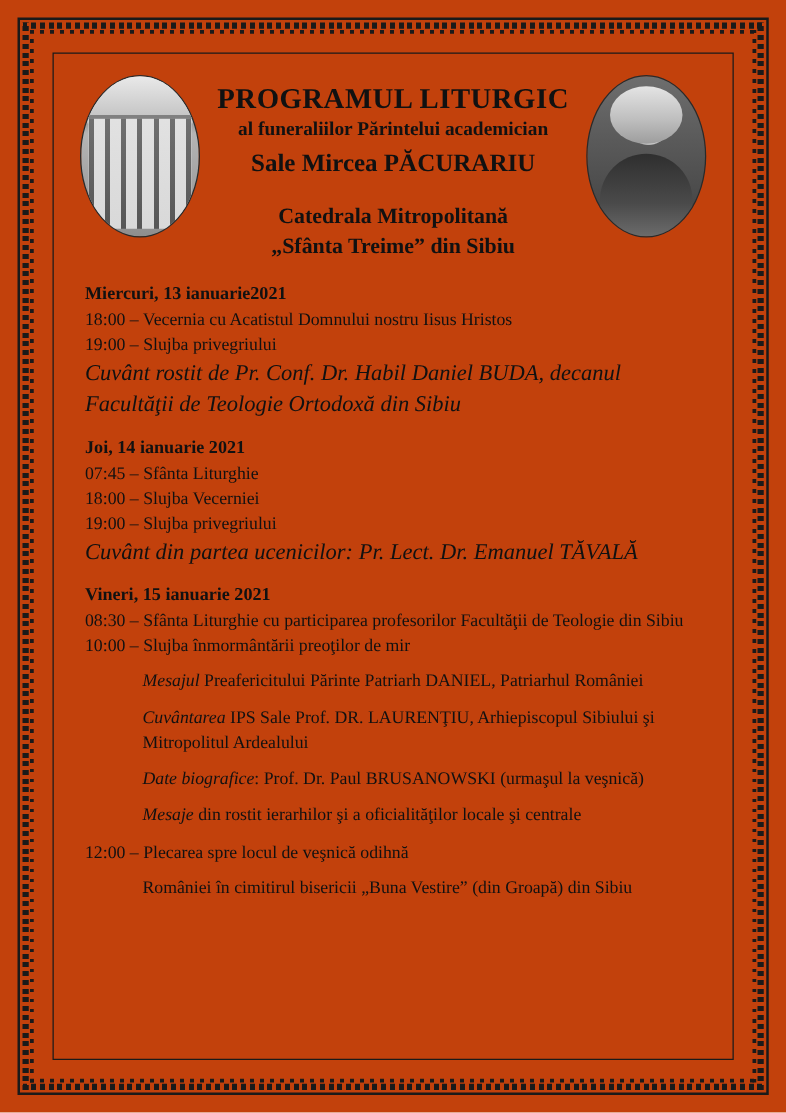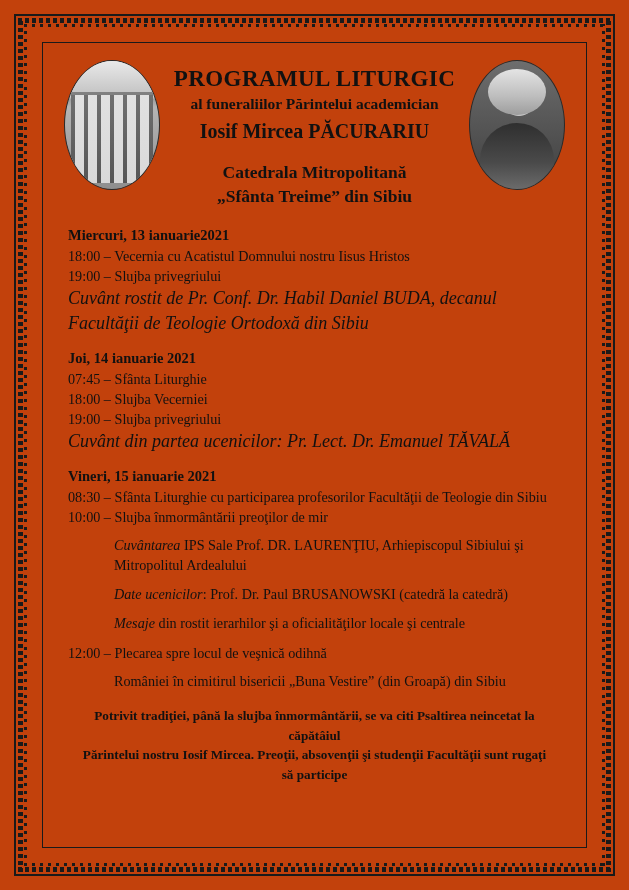--- a/index.html
+++ b/index.html
@@ -233,21 +233,21 @@
   <div class="border-inner"></div>
 
   <div class="content">
 
     <div class="header">
       <div class="photo-oval left"></div>
 
       <div class="title-block">
         <div class="t1">PROGRAMUL LITURGIC</div>
         <div class="t2">al funeraliilor Părintelui academician</div>
-        <div class="t3">Iosif Mircea PĂCURARIU</div>
+        <div class="t3">Sale Mircea PĂCURARIU</div>
         <div class="t4">Catedrala Mitropolitană</div>
         <div class="t5">„Sfânta Treime” din Sibiu</div>
       </div>
 
       <div class="photo-oval right"></div>
     </div>
 
     <div class="program">
 
       <div class="day">
@@ -263,35 +263,31 @@
         <div class="line">18:00 – Slujba Vecerniei</div>
         <div class="line">19:00 – Slujba privegriului</div>
         <div class="line italic">Cuvânt din partea ucenicilor: Pr. Lect. Dr. Emanuel TĂVALĂ</div>
       </div>
 
       <div class="day">
         <div class="day-title">Vineri, 15 ianuarie 2021</div>
         <div class="line">08:30 – Sfânta Liturghie cu participarea profesorilor Facultăţii de Teologie din Sibiu</div>
         <div class="line">10:00 – Slujba înmormântării preoţilor de mir</div>
 
+        <div class="line indent"><span>Mesajul</span><span class="roman"> Preafericitului Părinte Patriarh DANIEL, Patriarhul României</span></div>
 
         <div class="line indent"><span>Cuvântarea</span><span class="roman"> IPS Sale Prof. DR. LAURENŢIU, Arhiepiscopul Sibiului şi Mitropolitul Ardealului</span></div>
 
-        <div class="line indent"><span>Date ucenicilor</span><span class="roman">: Prof. Dr. Paul BRUSANOWSKI (catedră la catedră)</span></div>
+        <div class="line indent"><span>Date biografice</span><span class="roman">: Prof. Dr. Paul BRUSANOWSKI (urmaşul la veşnică)</span></div>
 
         <div class="line indent"><span>Mesaje</span><span class="roman"> din rostit ierarhilor şi a oficialităţilor locale şi centrale</span></div>
 
         <div class="line">12:00 – Plecarea spre locul de veşnică odihnă</div>
 
 
         <div class="line indent"><span class="roman">României</span><span class="roman"> în cimitirul bisericii „Buna Vestire” (din Groapă) din Sibiu</span></div>
       </div>
 
     </div>
 
-    <div class="footnote">
-      <span class="ln">Potrivit tradiţiei, până la slujba înmormântării, se va citi Psaltirea neincetat la căpătâiul</span>
-      <span class="ln">Părintelui nostru Iosif Mircea. Preoţii, absovenţii şi studenţii Facultăţii sunt rugaţi să participe</span>
-
-    </div>
 
   </div>
 </div>
 
 </body></html>

